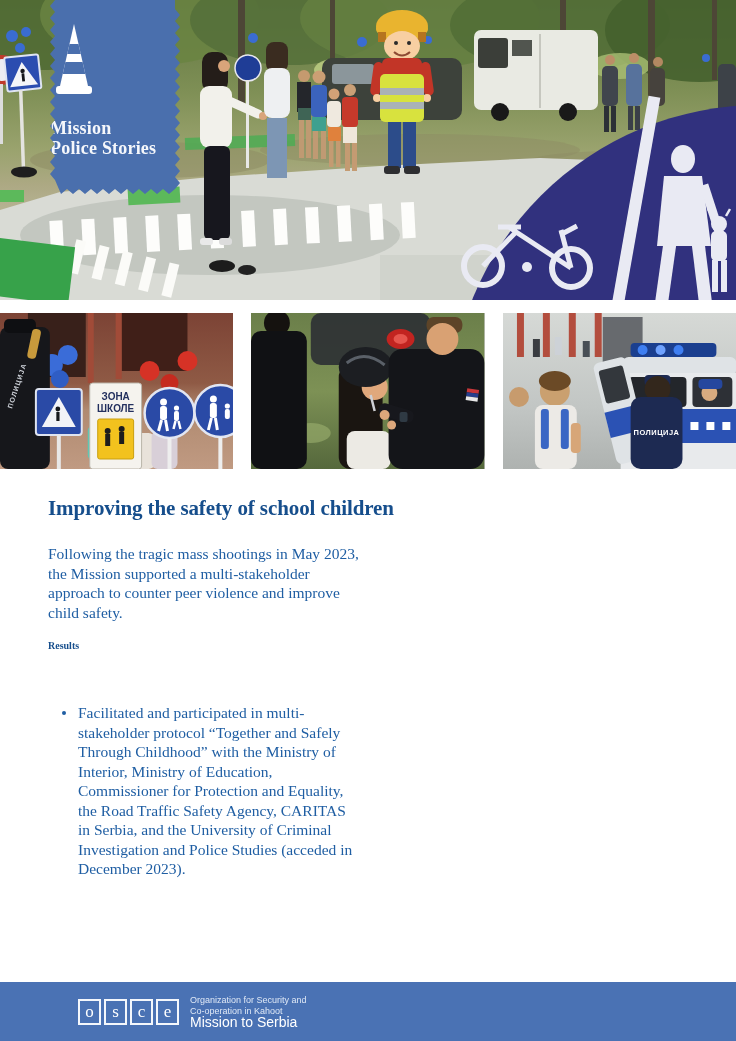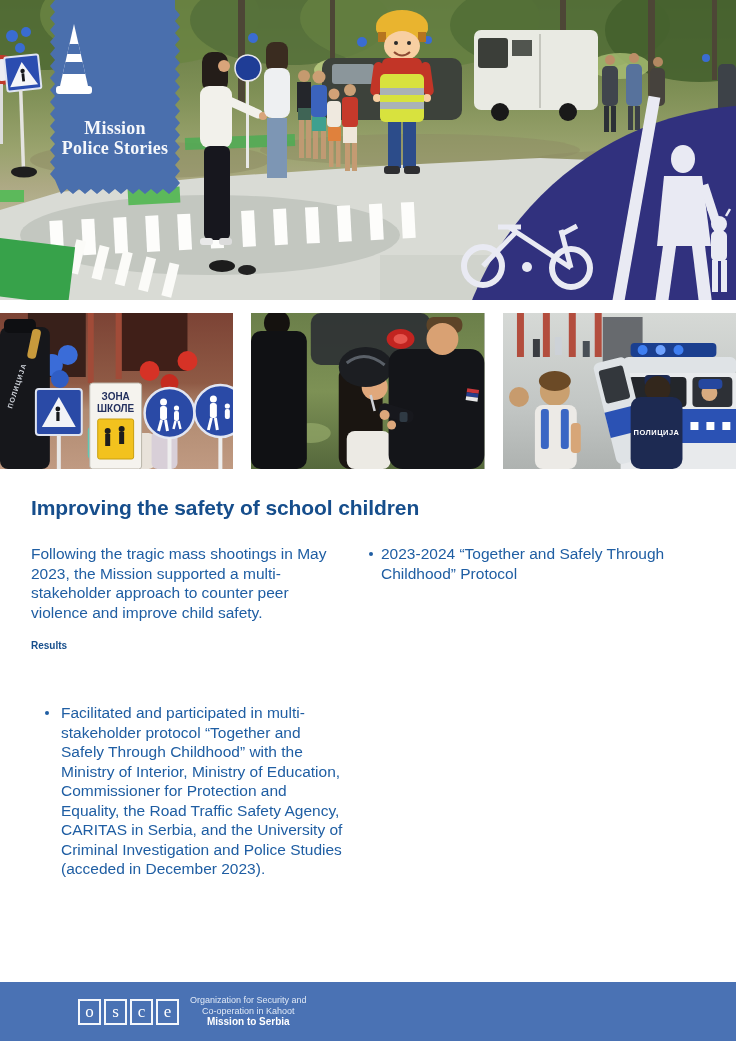--- a/index.html
+++ b/index.html
@@ -6,33 +6,33 @@
   html,body { margin:0; padding:0; }
   body {
     width:736px; height:1041px; position:relative; overflow:hidden;
     background:#ffffff; font-family:"Liberation Sans", sans-serif;
   }
   
   .hero { position:relative; width:736px; height:300px; overflow:hidden; background:#8e9a63; }
   .hero svg { display:block; }
   .badge {
     position:absolute; left:50px; top:0; width:130px; height:194px;
-    background:#4a6fad; z-index:3; text-align:center;
+    background:#4a6fad; z-index:3; 
   }
   .badge .cone { margin-top:22px; }
   .badge-line { color:#f5f7fb; font-family:"Liberation Serif", serif; font-weight:bold;
     font-size:18px; line-height:20px; letter-spacing:.2px; }
   .badge-text { margin-top:12px; }
   
   .strip { display:flex; gap:18px; margin-top:13px; height:156px; }
   .strip svg { flex:1 1 0; height:156px; background:#ccc; }
   
-  .main { padding:27px 36px 0 31px; }
+  .main { padding:27px 36px 0 48px;font-family:Liberation Serif, serif; }
   h1 { margin:0 0 24px 0; font-size:21px; line-height:24px; color:#164e8c; letter-spacing:-.1px; }
-  .cols { display:flex; gap:26px; }
+  .cols { display:flex; }
   .col-left  { width:312px; }
   .col-right { width:314px; }
   p, li { font-size:15.5px; line-height:19.5px; color:#1f5ea3; margin:0; }
   h2 { font-size:10px; line-height:19px; color:#164e8c; margin:14px 0 24px 0; }
   ul { list-style:none; margin:0; padding:0; }
   li { position:relative; }
   li::before { content:""; position:absolute; width:4px; height:4px; border-radius:50%;
     background:#1f5ea3; top:8px; }
   ul.indent-big { padding-left:30px;margin-top:48px; }
   ul.indent-big li::before { left:-16px; }
@@ -45,22 +45,22 @@
   footer {
     position:absolute; left:0; bottom:0; width:736px; height:59px;
     background:#4a72b4; display:flex; align-items:center; padding-left:78px;
   }
   .osce-logo { display:flex; gap:3px; }
   .osce-box {
     width:23px; height:26px; border:2px solid #f4f7fc; display:flex;
     align-items:center; justify-content:center;
     font-family:"Liberation Serif", serif; font-size:17px; color:#ffffff; line-height:1;
   }
-  .org-text { margin-left:11px; font-size:9px; line-height:10.5px; color:#dfe8f6;text-align:center; }
-  .org-text .bold { font-weight:bold; font-size:10px; color:#ffffff; margin-top:1px; }
+  .org-text { margin-left:11px; font-size:9px; line-height:10.5px; color:#dfe8f6; }
+  .org-text .bold { font-weight:normal; font-size:14px; color:#ffffff; margin-top:1px; }
 </style>
 </head>
 <body>
 
 <div class="hero">
   <svg width="736" height="300" viewBox="0 0 736 300">
     <defs>
       <linearGradient id="gTrees" x1="0" y1="0" x2="0" y2="1">
         <stop offset="0" stop-color="#5f7440"></stop>
           <stop offset=".3" stop-color="#7e8f55"></stop>
@@ -485,21 +485,20 @@
       <p class="intro">Following the tragic mass shootings in May 2023, the Mission supported a multi-stakeholder approach to counter peer violence and improve child safety.</p>
       <h2>Results</h2>
       <ul class="indent-big loose">
         <li>Facilitated and participated in multi-stakeholder protocol “Together and Safely Through Childhood” with the Ministry of Interior, Ministry of Education, Commissioner for Protection and Equality, the Road Traffic Safety Agency, CARITAS in Serbia, and the University of Criminal Investigation and Police Studies (acceded in December 2023).</li>
       </ul>
     </div>
     <div class="col-right">
       <ul class="indent-small loose">
       </ul>
       <ul class="indent-small tight">
-        <li>2023-2024 “Together and Safely Through Childhood” Protocol</li>
       </ul>
     </div>
   </div>
 </div>
 
 <footer>
   <div class="osce-logo">
     <span class="osce-box">
         <span>o</span>
       </span>

